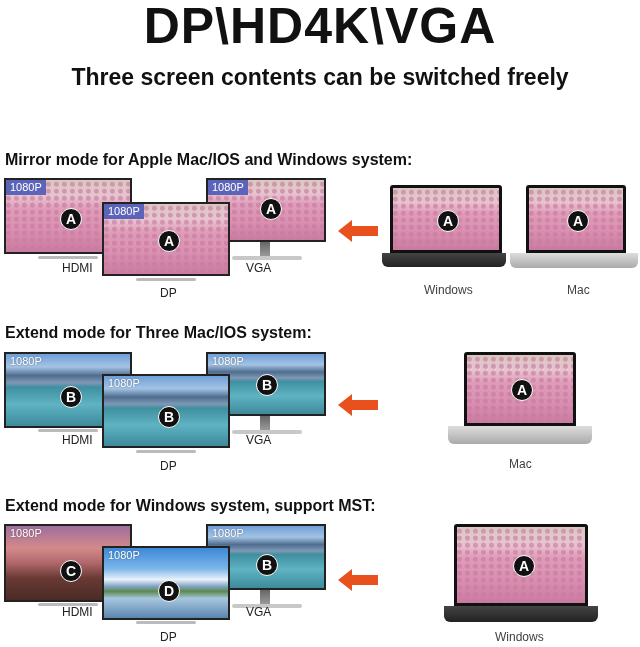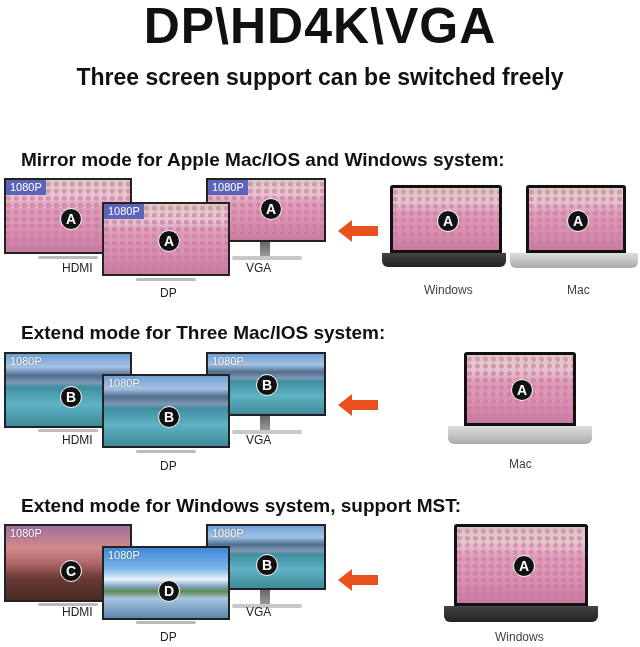--- a/index.html
+++ b/index.html
@@ -1,20 +1,20 @@
 <!DOCTYPE html>
 <html><head>
 <meta charset="utf-8">
 <style>
   html, body { margin:0; padding:0; background:#ffffff; }
   body { width:640px; height:647px; position:relative; overflow:hidden; font-family:"Liberation Sans", sans-serif; color:#111; }
   .abs { position:absolute; }
   .title { left:0; width:640px; top:-2px; text-align:center; font-size:50px; font-weight:bold; letter-spacing:1px; line-height:56px; }
   .subtitle { left:0; width:640px; top:62px; text-align:center; font-size:23px; font-weight:bold; line-height:30px; }
-  .section-heading { left:21px; font-size:19px; font-weight:bold; white-space:nowrap; line-height:24px; }
+  .section-heading { left:5px; font-size:16px; font-weight:bold; white-space:nowrap; line-height:24px; }
 
   .screen { position:absolute; border:2px solid #222; box-sizing:border-box; overflow:hidden; }
   .badge-res { position:absolute; left:0; top:0; color:#fff; font-size:11px; padding:1px 4px; line-height:13px; }
   .badge-res.blue { background:#5b64b8; }
   .badge-res.plain { background:transparent; text-shadow:0 0 2px rgba(0,0,0,0.4); }
   .marker { position:absolute; width:20px; height:20px; border-radius:50%; background:#111; color:#fff; font-weight:bold; font-size:14px; line-height:20px; text-align:center; border:1px solid #fff; }
 
   .tv-stand { position:absolute; height:3px; background:#bbb; border-radius:2px; }
   .mon-neck { position:absolute; width:10px; height:14px; background:linear-gradient(#666,#999); }
   .mon-base { position:absolute; height:4px; background:#c8c8c8; border-radius:2px; }
@@ -37,21 +37,21 @@
   .laptop-base { position:absolute; border-radius:0 0 6px 6px; }
   .laptop-base.dark { background:linear-gradient(#444,#222); }
   .laptop-base.silver { background:linear-gradient(#ddd,#aaa); }
 
   .arrow { position:absolute; width:40px; height:22px; }
 </style>
 </head>
 <body>
 
 <div class="abs title">DP\HD4K\VGA</div>
-<div class="abs subtitle">Three screen support can be switched freely</div>
+<div class="abs subtitle">Three screen contents can be switched freely</div>
 
 <div class="abs section-heading" style="top:148px;">Mirror mode for Apple Mac/IOS and Windows system:</div>
 
 <div>
 
   <div class="screen tulips" style="left:4px; top:178px; width:128px; height:76px;">
     <span class="badge-res blue">1080P</span>
     <span class="marker" style="left:54px; top:28px;">A</span>
   </div>
   <div class="tv-stand" style="left:38px; top:256px; width:60px;"></div>

